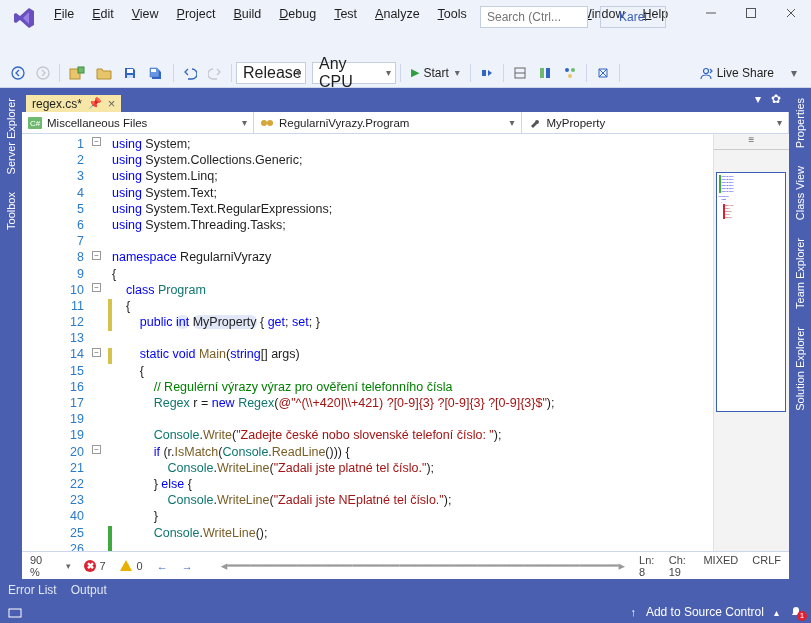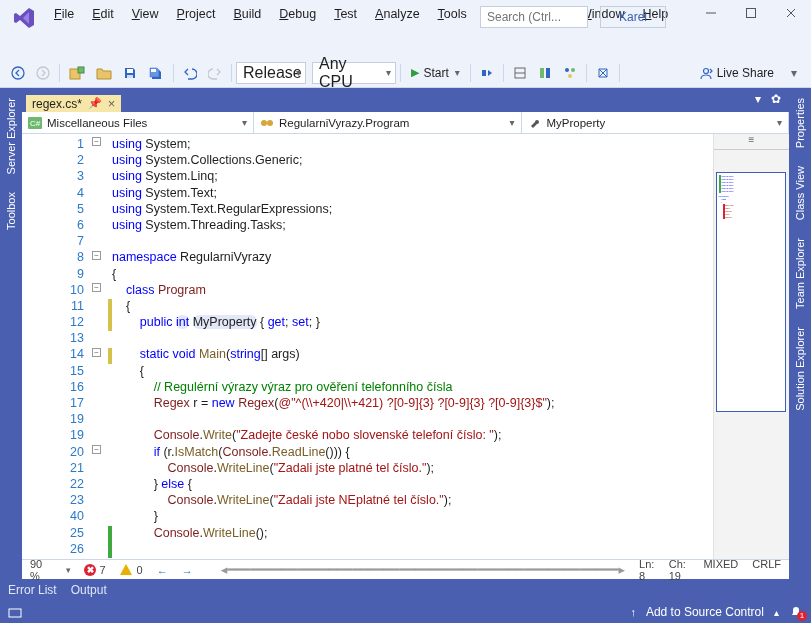--- a/index.html
+++ b/index.html
@@ -49,28 +49,28 @@
 .code-area { flex:1; background:#fff; display:flex; overflow:hidden; position:relative; }
 .gutter { width:70px; background:#fff; border-right:0; text-align:right; padding-right:8px; color:#2a7aca; font-family:Consolas,monospace; font-size:12.5px; line-height:16.2px; padding-top:2px; position:relative; }
 .gutter .ln { height:16.2px; }
 .fold-col { position:absolute; left:70px; top:0; width:14px; height:100%; }
 .fold { position:absolute; left:0; width:9px; height:9px; border:1px solid #999; background:#fff; font-size:8px; line-height:7px; text-align:center; color:#666; }
 .change-bar { position:absolute; top:0; width:4px; background:#d6c24a; }
 .change-bar.green { background:#3fa83f; }
 .code { flex:1; font-family:Consolas,monospace; font-size:12.5px; line-height:16.2px; padding:2px 0 0 20px; white-space:pre; position:relative; }
 .code .line { height:16.2px; }
 
-.kw { color:#0000ff; } .str { color:#a31515; } .cmt { color:#008000; } .mth { color:#795e26; } .cls { color:#7f1d1d; }
+.kw { color:#0000ff; } .str { color:#a31515; } .cmt { color:#008000; } .mth { color:#795e26; } .cls { color:#0f766e; }
 .hl-word { background:#e2e8f7;border-radius:6px; }
 .split-grip { height:16px; width:100%; border-bottom:1px solid #ccc; font-size:10px; text-align:center; color:#666; }
 .minimap { width:70px; border:1px solid #3a60b5; margin:2px 2px 0 0; height:240px; background:#fff; font-size:2px; overflow:hidden; line-height:3px; padding:2px; }
 .minimap-wrap { width:76px; background:#f3f3f3; border-left:1px solid #e1e1e1; display:flex; flex-direction:column; align-items:center; }
 
 
-.editor-status { height:20px; background:#fff; border-top:1px solid #cdd6ea; display:flex; align-items:center; padding:0 8px; font-size:11px; gap:14px; color:#444; }
+.editor-status { height:28px; background:#fff; border-top:1px solid #cdd6ea; display:flex; align-items:center; padding:0 8px; font-size:11px; gap:14px; color:#444; }
 .editor-status .err-ico { width:12px; height:12px; border-radius:50%; background:#d23; color:#fff; font-size:9px; text-align:center; line-height:12px; font-weight:bold; }
 .editor-status .warn-ico { width:0; height:0; border-left:6px solid transparent; border-right:6px solid transparent; border-bottom:11px solid #e8b000; display:inline-block; position:relative; }
 .editor-status .right { margin-left:auto; display:flex; gap:14px; }
 
 .bottom-tabs { height:22px; background:#4a5fb0; display:flex; align-items:center; padding:0 8px; gap:14px; }
 .bottom-tab { color:#e0e6f5; font-size:12px; cursor:default; padding:2px 0; }
 
 .status-bar { height:22px; background:#4a5fb0; color:#fff; display:flex; align-items:center; padding:0 8px; font-size:12px; }
 .status-bar .sb-right { margin-left:auto; display:flex; align-items:center; gap:10px; }
 .bell { position:relative; }

